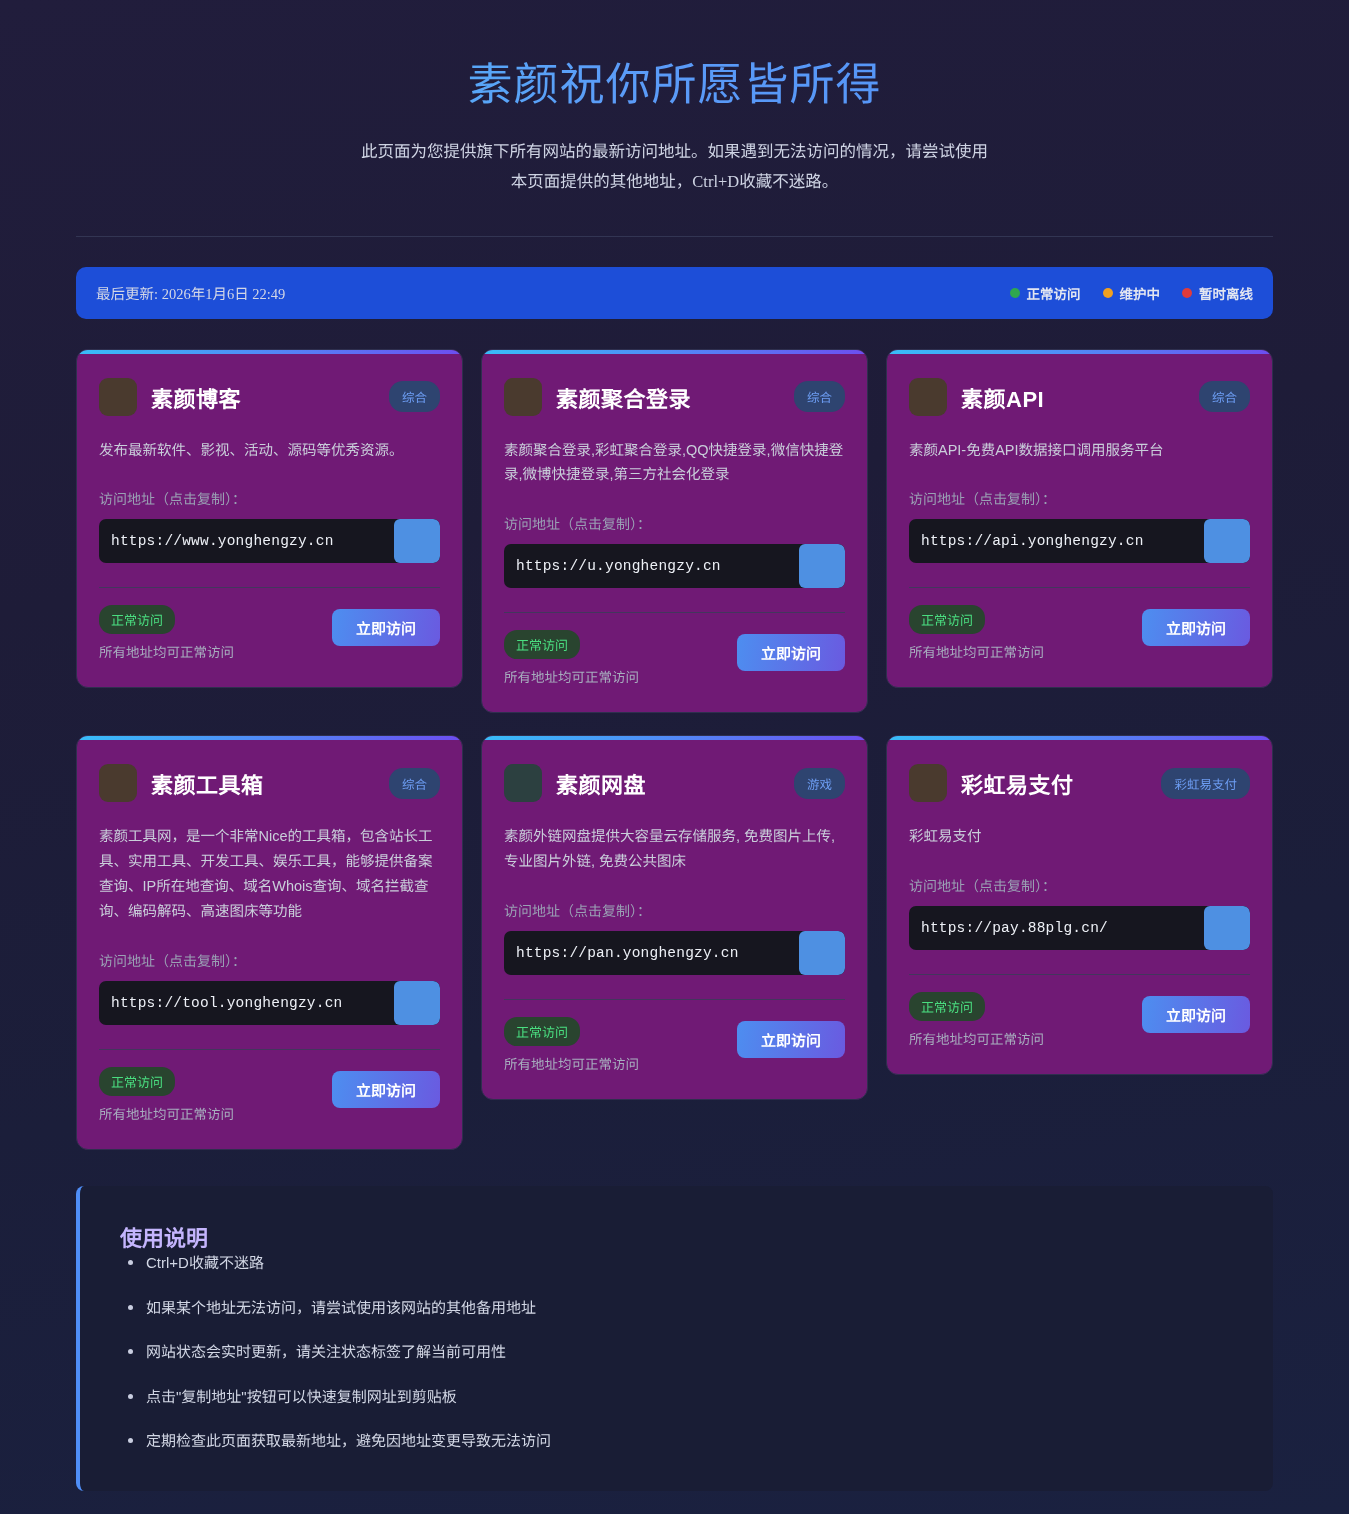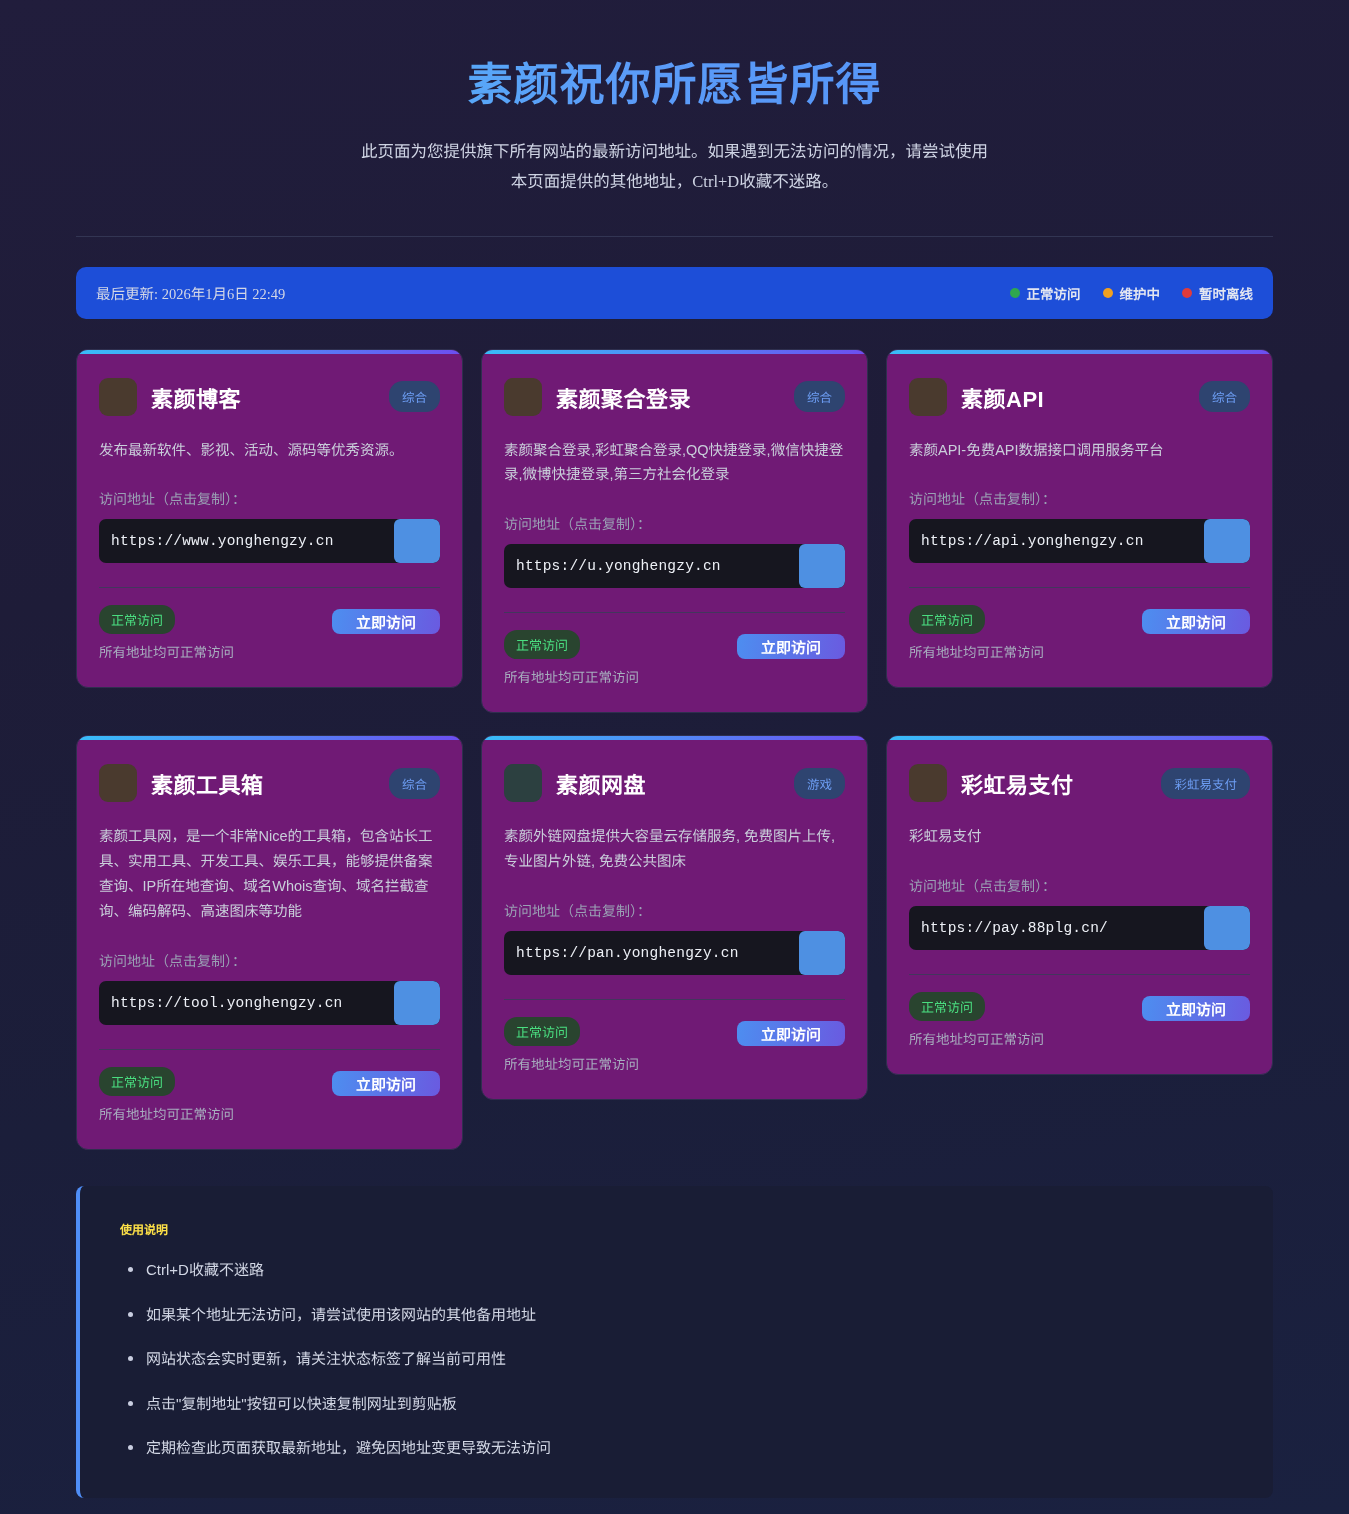--- a/index.html
+++ b/index.html
@@ -23,21 +23,21 @@
     padding: 0 0 0 0;
   }
 
   
   .masthead {
     padding: 38px 76px 0 76px;
     text-align: center;
   }
   .site-title {
     font-size: 45px;
-    font-weight: bold;
+    font-weight: normal;
     letter-spacing: 1px;
     line-height: 1.3;
     background: linear-gradient(90deg, #4fc3f7 0%, #5b9cf8 45%, #4f8ef7 100%);
     -webkit-background-clip: text;
     background-clip: text;
     color: transparent;
     -webkit-text-fill-color: transparent;
     margin-top: 18px;
   }
   .site-subtitle {
@@ -221,40 +221,39 @@
     font-size: 13.5px;
     color: #a7adbe;
   }
   .visit-btn {
     flex: 0 0 auto;
     border: none;
     cursor: pointer;
     color: #ffffff;
     font-size: 15px;
     font-weight: bold;
-    padding: 2px 24px;
+    padding: 8px 24px;
     border-radius: 8px;
     background: linear-gradient(100deg, #4d8ef0 0%, #6a5ae0 100%);
     font-family: "Liberation Sans", sans-serif;
     margin-top: 4px;
   }
 
   
   .notes {
     margin: 36px 76px 0 76px;
     background: #191d35;
     border-left: 4px solid #4f8ef7;
     border-radius: 8px;
     padding: 34px 40px 38px 40px;
   }
   .notes-title {
-    font-size: 12px;
+    font-size: 22px;
     font-weight: bold;
-    color: #fde047;
-    margin-bottom: 22px;
+    color: #c4b5fd;
   }
   .notes-list { list-style: none; }
   .notes-list li {
     position: relative;
     padding-left: 26px;
     margin: 0 0 22px 0;
     font-size: 15px;
     color: #d2d7e5;
     line-height: 1.5;
   }

